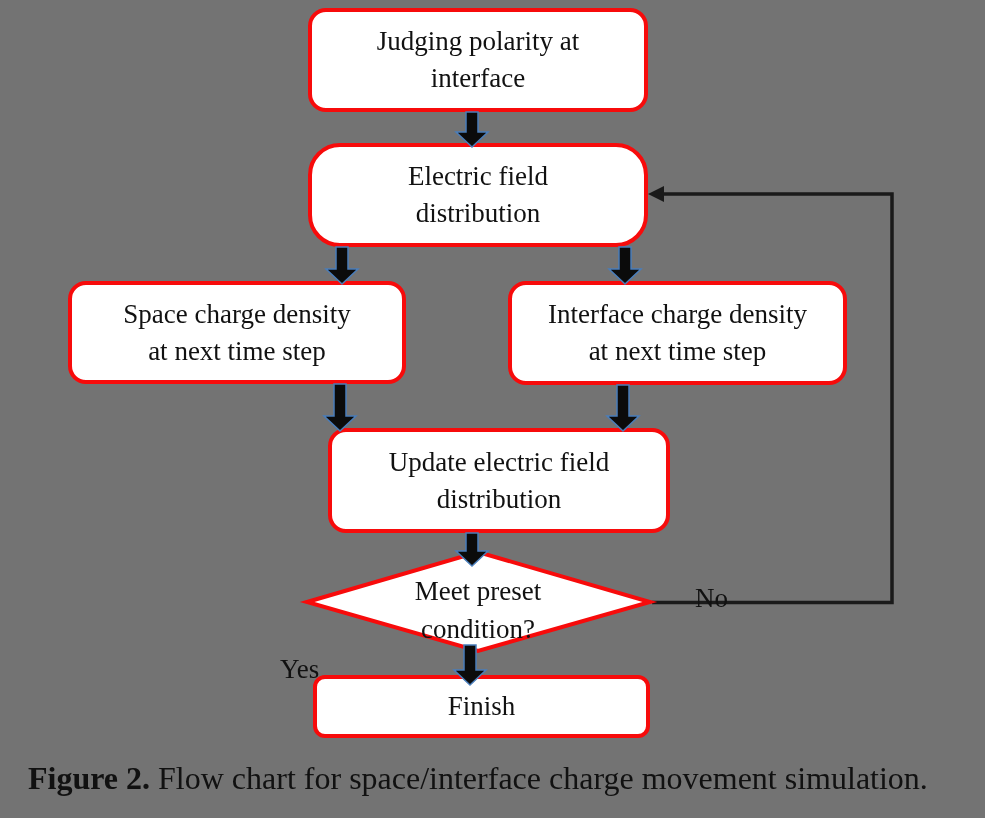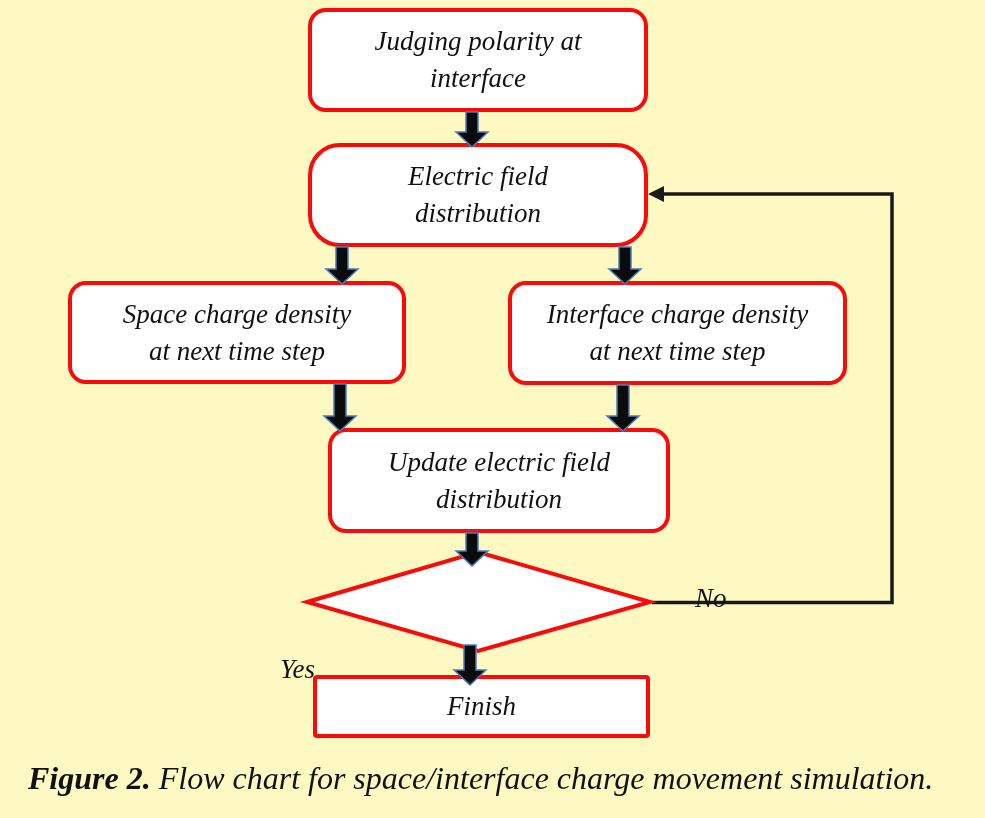--- a/index.html
+++ b/index.html
@@ -1,24 +1,23 @@
 <!DOCTYPE html>
 <html><head>
 <meta charset="utf-8">
 <style>
   html, body { margin: 0; padding: 0; background: #ffffff; }
   .stage {
     position: relative;
     width: 985px;
     height: 818px;
-    background: #fef9c3;
+    background: #737373;
     overflow: hidden;
     font-family: "Liberation Serif", "DejaVu Serif", serif;
     color: #111111;
-    font-style: italic;
   }
   .node {
     position: absolute;
     box-sizing: border-box;
     border: 4px solid #f70b0b;
     border-radius: 18px;
     background: #ffffff;
     display: flex;
     align-items: center;
     justify-content: center;
@@ -106,40 +105,42 @@
   <div class="node" style="left:508px; top:281px; width:339px; height:104px;">
     <span class="node-label">Interface charge density
 at next time step</span>
   </div>
 
   <div class="node" style="left:328px; top:428px; width:342px; height:105px;align-items:center;">
     <span class="node-label">Update electric field
 distribution</span>
   </div>
 
-  <div class="node" style="left:313px; top:675px; width:337px; height:63px; border-radius:4px;">
+  <div class="node" style="left:313px; top:675px; width:337px; height:63px; border-radius:12px;">
     <span class="node-label">Finish</span>
   </div>
 
   <svg class="links" width="985" height="818" viewBox="0 0 985 818">
 
     <path class="loop-line" d="M 652 602.5 H 892 V 194 H 662"></path>
     <polygon class="loop-head" points="648,194 664,186 664,202"></polygon>
 
     <polygon class="diamond" points="307,602 478,552 650,602 478,651"></polygon>
 
     <polygon class="barrow" points="466,112 478,112 478,132 488,132 472,147 456,132 466,132"></polygon>
     <polygon class="barrow" points="336,247 348,247 348,269 358,269 342,284 326,269 336,269"></polygon>
     <polygon class="barrow" points="619,247 631,247 631,269 641,269 625,284 609,269 619,269"></polygon>
     <polygon class="barrow" points="334,384 346,384 346,416 356,416 340,431 324,416 334,416"></polygon>
     <polygon class="barrow" points="617,385 629,385 629,416 639,416 623,431 607,416 617,416"></polygon>
     <polygon class="barrow" points="466,533 478,533 478,551 488,551 472,566 456,551 466,551"></polygon>
     <polygon class="barrow" points="464,645 476,645 476,670 486,670 470,685 454,670 464,670"></polygon>
   </svg>
 
+  <div class="overlay-label diamond-label">Meet preset
+condition?</div>
 
   <div class="overlay-label yes-label">Yes</div>
 
   <div class="overlay-label no-label">No</div>
 
   <div class="caption"><b>Figure 2.</b><span> Flow chart for space/interface charge movement simulation.</span></div>
 
 </div>
 
 </body></html>

